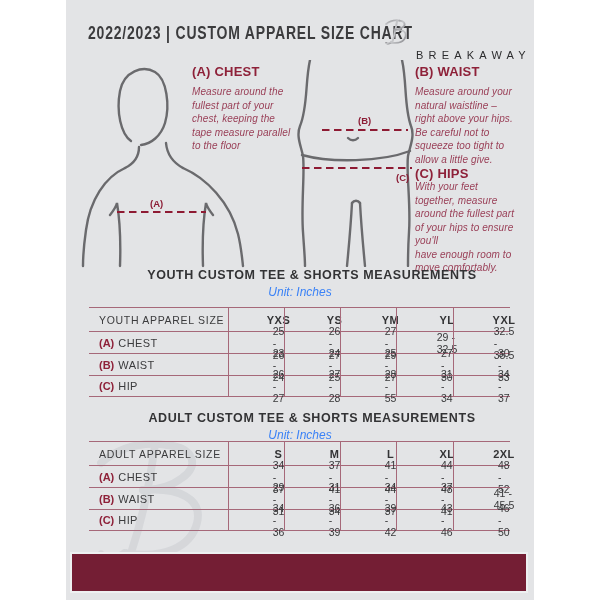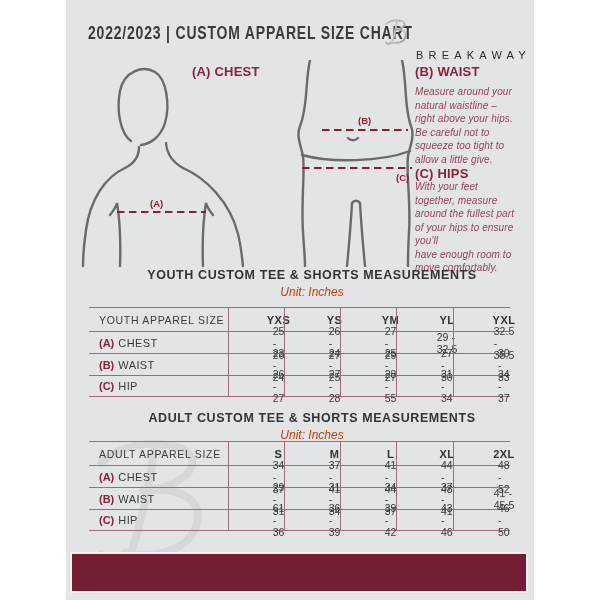--- a/index.html
+++ b/index.html
@@ -33,21 +33,21 @@
   .instr-head{position:absolute;font-size:13px;font-weight:bold;color:var(--maroon);letter-spacing:.2px;}
   .instr-body{
     position:absolute;width:124px;font-size:10px;font-style:italic;color:var(--maroon-text);
     line-height:13.5px;white-space:pre-line;letter-spacing:.1px;
   }
 
   
   .tbl-title{position:absolute;left:66px;width:468px;text-align:center;
     font-size:12.5px;font-weight:bold;color:#333335;letter-spacing:.6px;padding-left:24px;}
   .tbl-unit{position:absolute;left:66px;width:468px;text-align:center;
-    font-size:12px;font-style:italic;color:#c2410c;margin-left:12px;}
+    font-size:12px;font-style:italic;color:#3b82f6;}
 
   
   .size-table{
     position:absolute;left:89px;width:421px;display:grid;
     grid-template-columns:139px 56px 56px 56px 57px 57px;
     grid-template-rows:24px 22px 22px 22px;
   }
   .cell{
     display:flex;align-items:center;justify-content:center;
     border-top:1.4px solid var(--rose-line);
@@ -129,20 +129,25 @@
       <path d="M 64,143 C 65,162 67,185 69,206"></path>
       <path d="M 56,143 C 58,140 62,140 64,143"></path>
     </g>
     <path d="M 26,70 L 112,70" stroke="#8e1a33" stroke-width="2.2" stroke-dasharray="7.5 4.5"></path>
     <path d="M 6,108 L 116,108" stroke="#8e1a33" stroke-width="2.2" stroke-dasharray="7.5 4.5"></path>
     <text x="62" y="64" font-size="9.5" fill="#8c1d36">(B)</text>
     <text x="100" y="121" font-size="9.5" fill="#8c1d36">(C)</text>
   </svg>
 
   <div class="instr-head" style="left:192px;top:64px;">(A) CHEST</div>
+  <div class="instr-body" style="left:192px;top:85px;">Measure around the
+fullest part of your
+chest, keeping the
+tape measure parallel
+to the floor</div>
 
   <div class="instr-head" style="left:415px;top:64px;">(B) WAIST</div>
   <div class="instr-body" style="left:415px;top:85px;">Measure around your
 natural waistline –
 right above your hips.
 Be careful not to
 squeeze too tight to
 allow a little give.</div>
 
   <div class="instr-head" style="left:415px;top:166px;">(C) HIPS</div>
@@ -224,21 +229,21 @@
     <div class="cell vline">29 - 31</div>
     <div class="cell vline">31 - 34</div>
     <div class="cell vline">34 - 37</div>
     <div class="cell vline">37 - 41</div>
     <div class="cell vline">41 - 45.5</div>
 
     <div class="cell left bottom">
       <span class="rowkey">(C)</span>
       <span class="rowname">HIP</span>
     </div>
-    <div class="cell vline bottom">61 - 36</div>
+    <div class="cell vline bottom">34 - 36</div>
     <div class="cell vline bottom">36 - 39</div>
     <div class="cell vline bottom">39 - 42</div>
     <div class="cell vline bottom">43 - 46</div>
     <div class="cell vline bottom">46 - 50</div>
   </div>
 
   <div class="footer-bar"></div>
 </div>
 
 </body></html>

